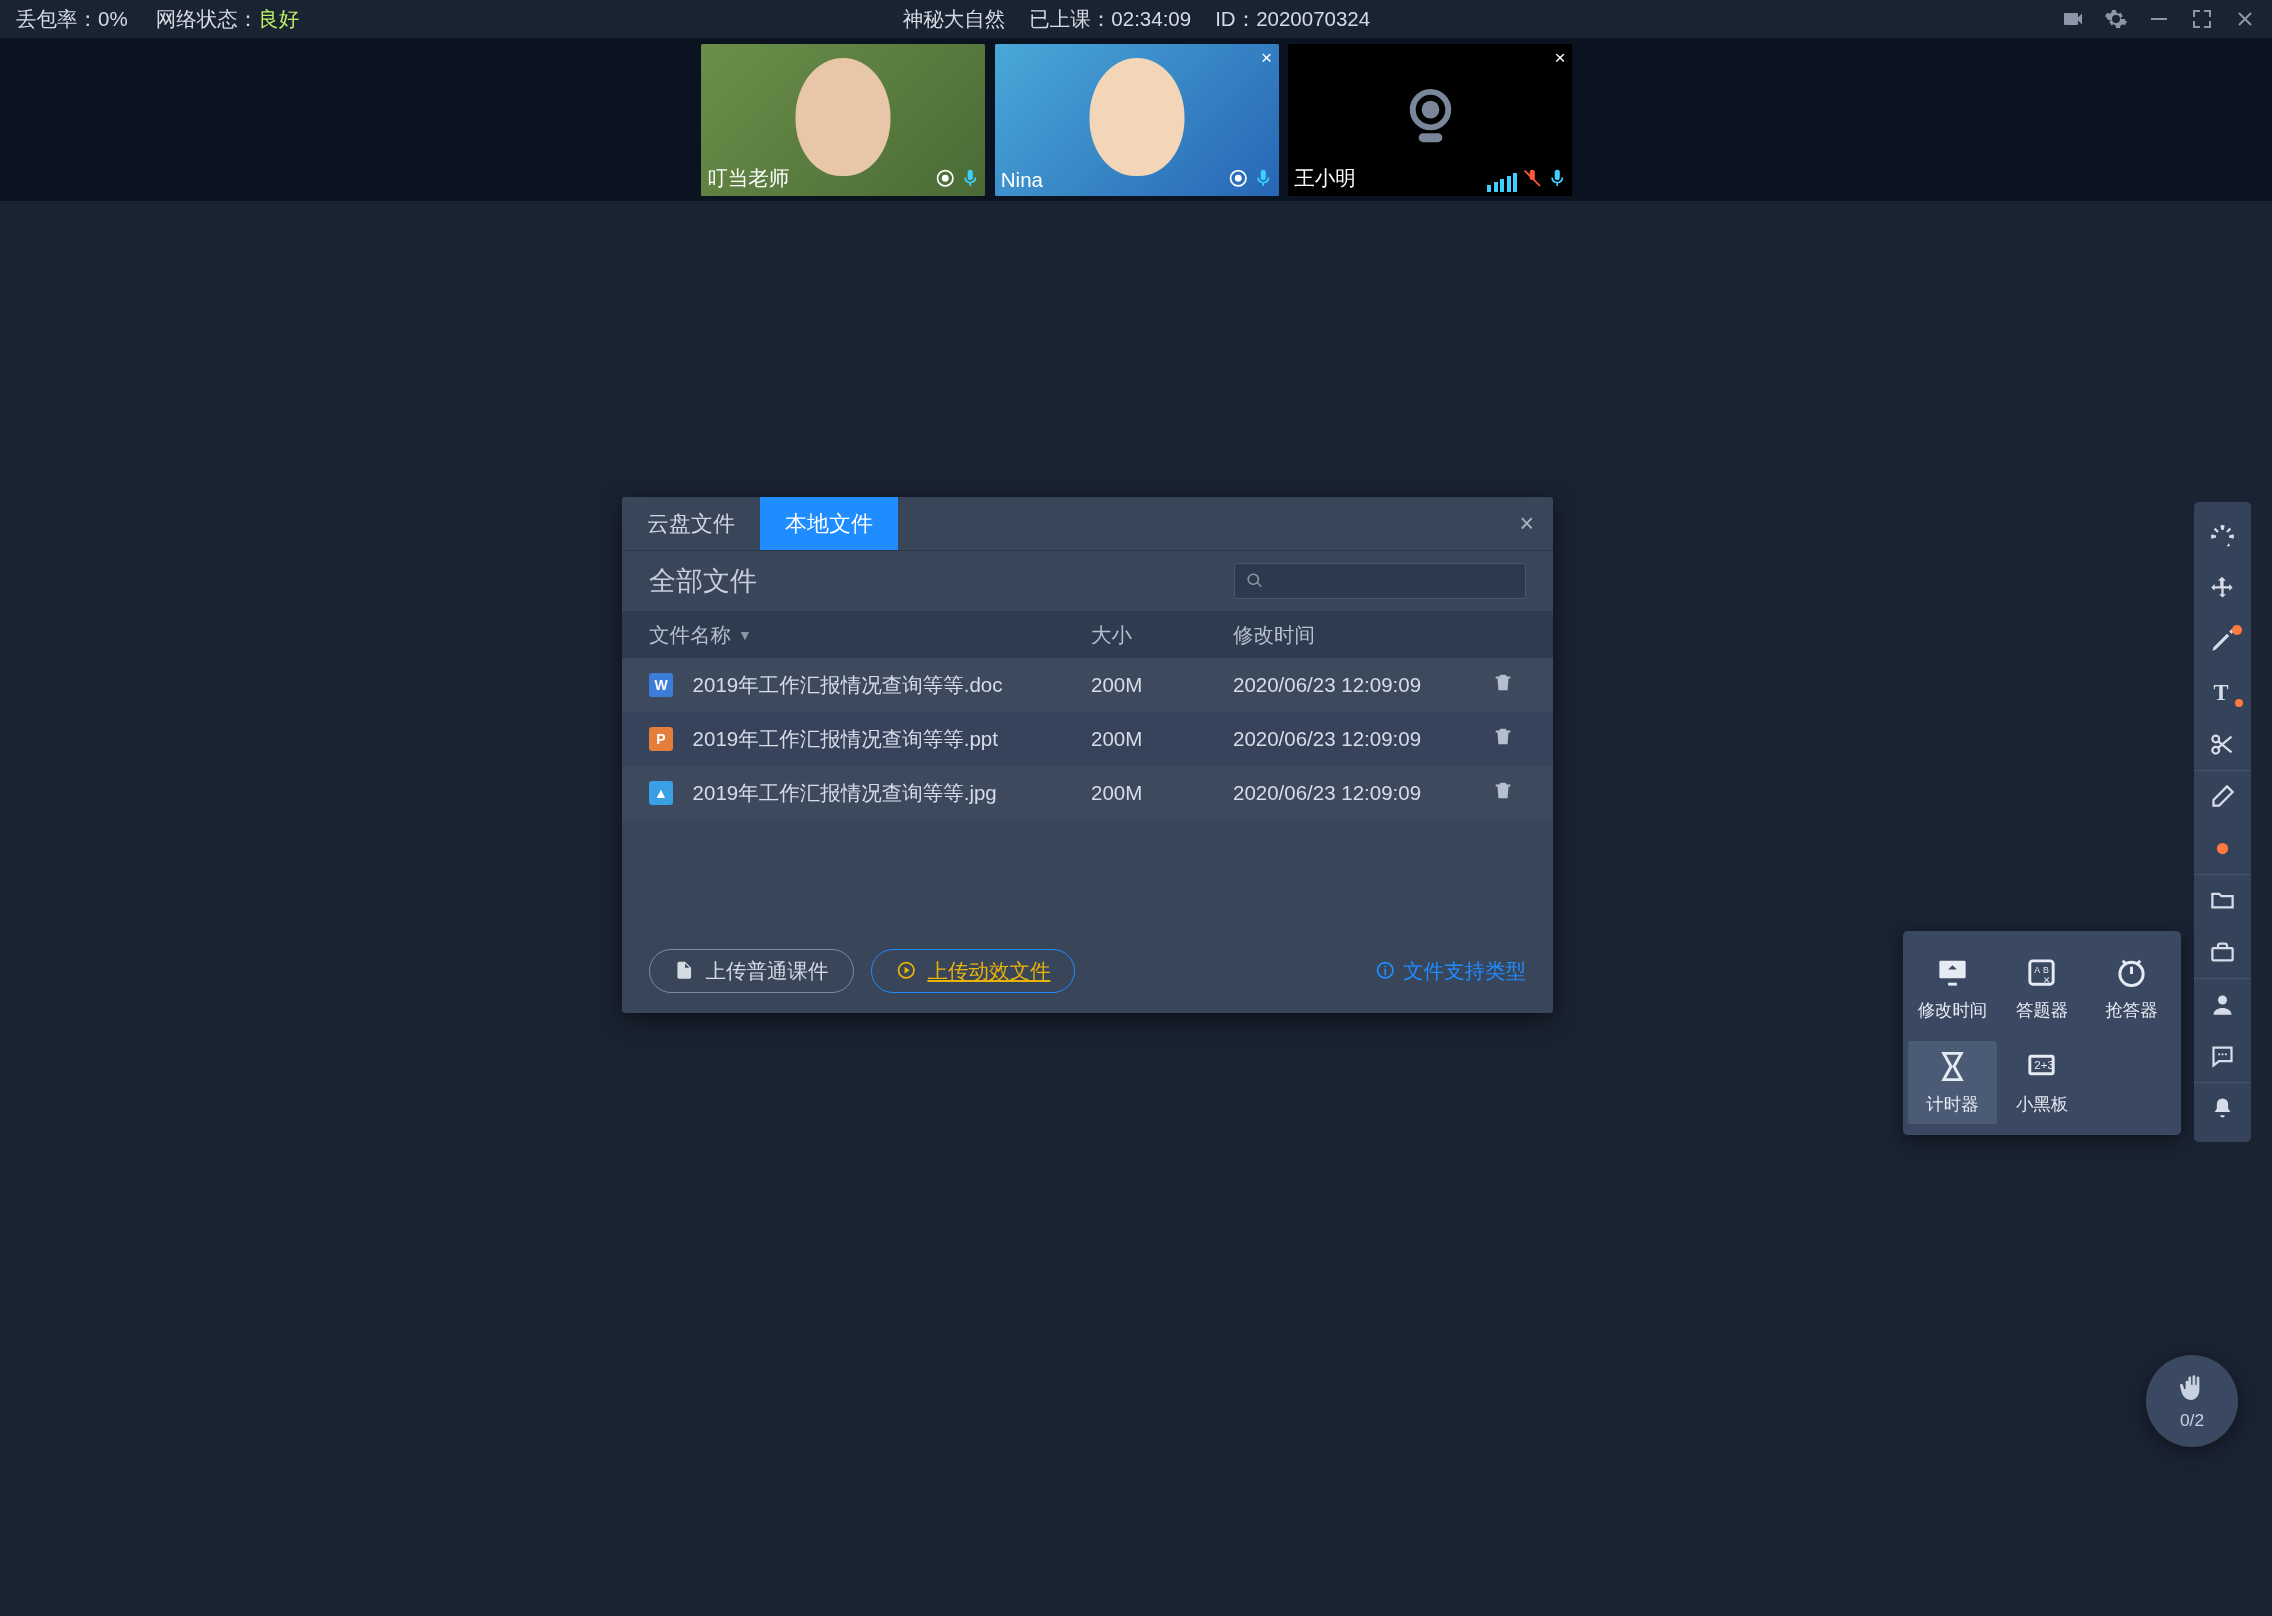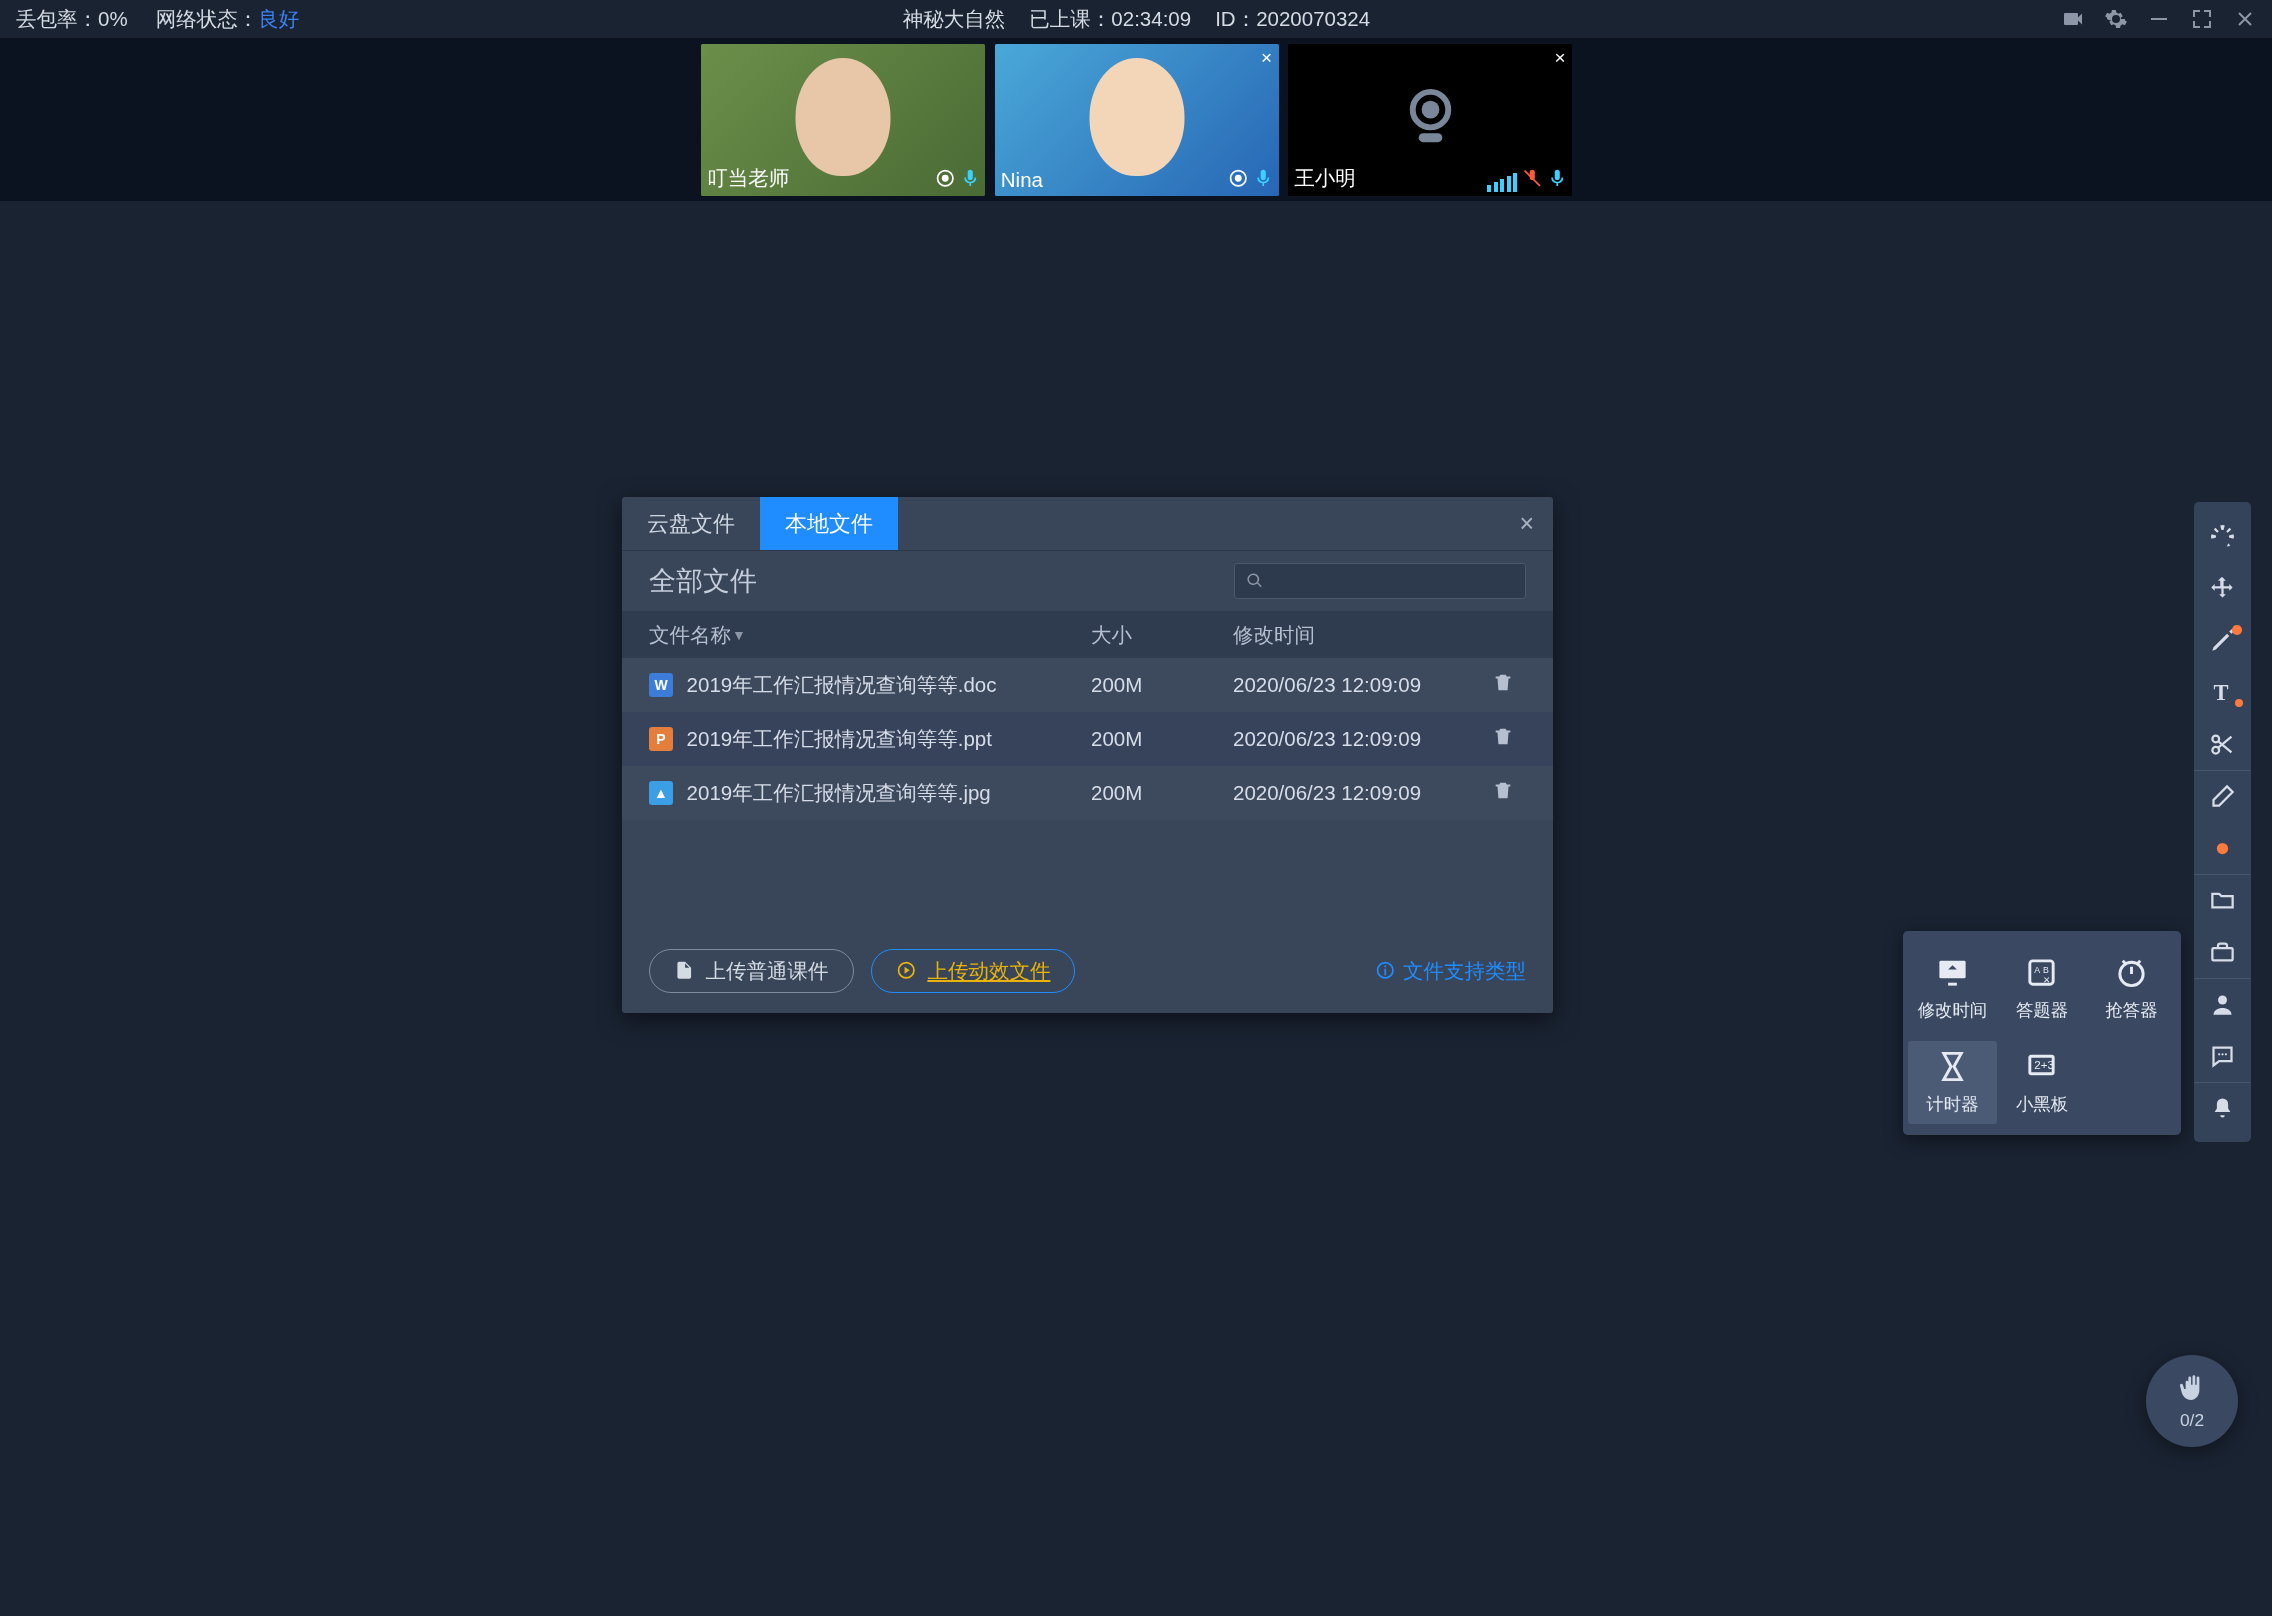--- a/index.html
+++ b/index.html
@@ -98,21 +98,21 @@
 .search-box {
   margin-left:auto; width:292px; height:36px;
   background:#2d3a4d; border:0.8px solid #4b586c; border-radius:3.2px;
   display:flex; align-items:center; padding:0 11px; color:#8c96a6;
 }
 .search-box svg{width:17.4px;height:17.4px;fill:currentColor;}
 .table-head {
   height:47px; background:#2f3c50; display:flex; align-items:center;
   padding:0 27px; font-size:20.5px; color:#b5bfcf;
 }
-.col-name{ width:442px; display:flex; align-items:center; gap:1px;}
+.col-name{ width:442px; display:flex; align-items:center; gap:7px;}
 .col-size{ width:142px; }
 .col-date{ flex:1; }
 .col-act{ width:47px; text-align:center; }
 .sort-caret{ font-size:14px; color:#8c96a6; }
 .table-body{ height:159px; }
 .table-row{
   height:54px; display:flex; align-items:center; padding:0 27px;
   font-size:20.5px; color:#d7dde8;
 }
 .table-row:nth-child(odd){ background:#3d4a5e; }
@@ -171,21 +171,21 @@
 
 .hand-pill{
   position:absolute; right:35px; bottom:169px;
   width:92px; height:92px; border-radius:50%;
   background:#3a4861; box-shadow:0 4.7px 19px rgba(0,0,0,.4);
   display:flex; flex-direction:column; align-items:center; justify-content:center;
   gap:6px; cursor:pointer;
 }
 .hand-pill svg{width:33px;height:33px;fill:#c9d2e1;}
 .hand-pill span{font-size:17.4px;color:#c9d2e1;}
-.net-good{ color:#3b82f6; }
+.net-good{ color:#bef264; }
 </style>
 </head>
 <body>
 
 <div class="topbar">
   <div class="topbar-left">
     <span>
       <span>丢包率：</span><span>0%</span>
     </span>
     <span>

